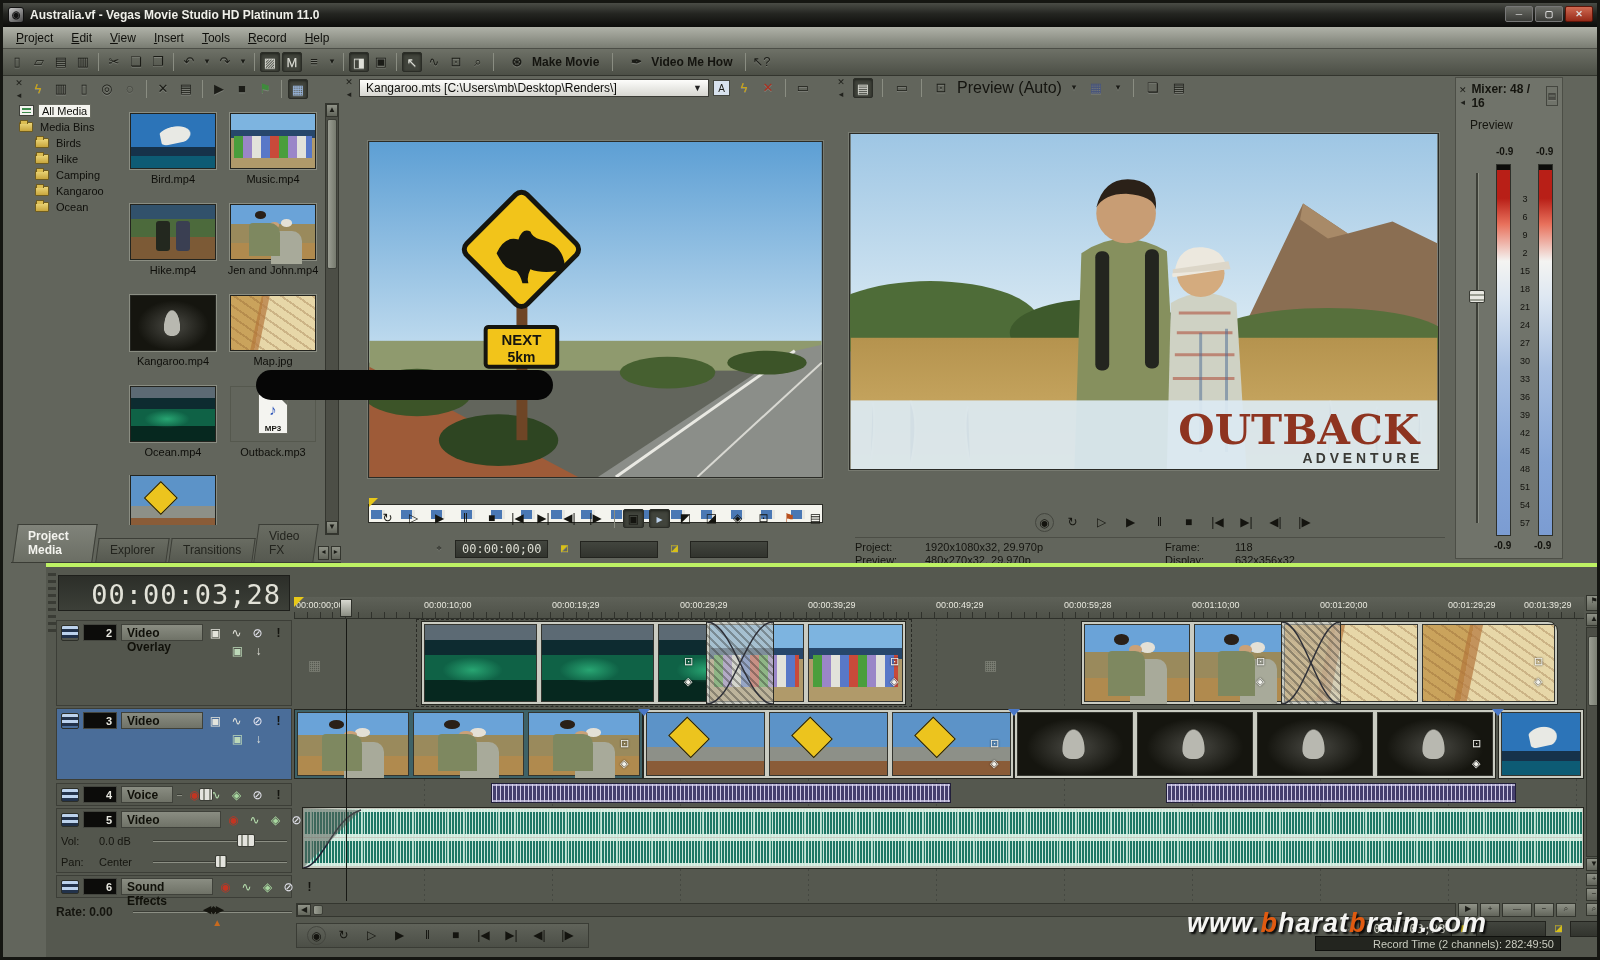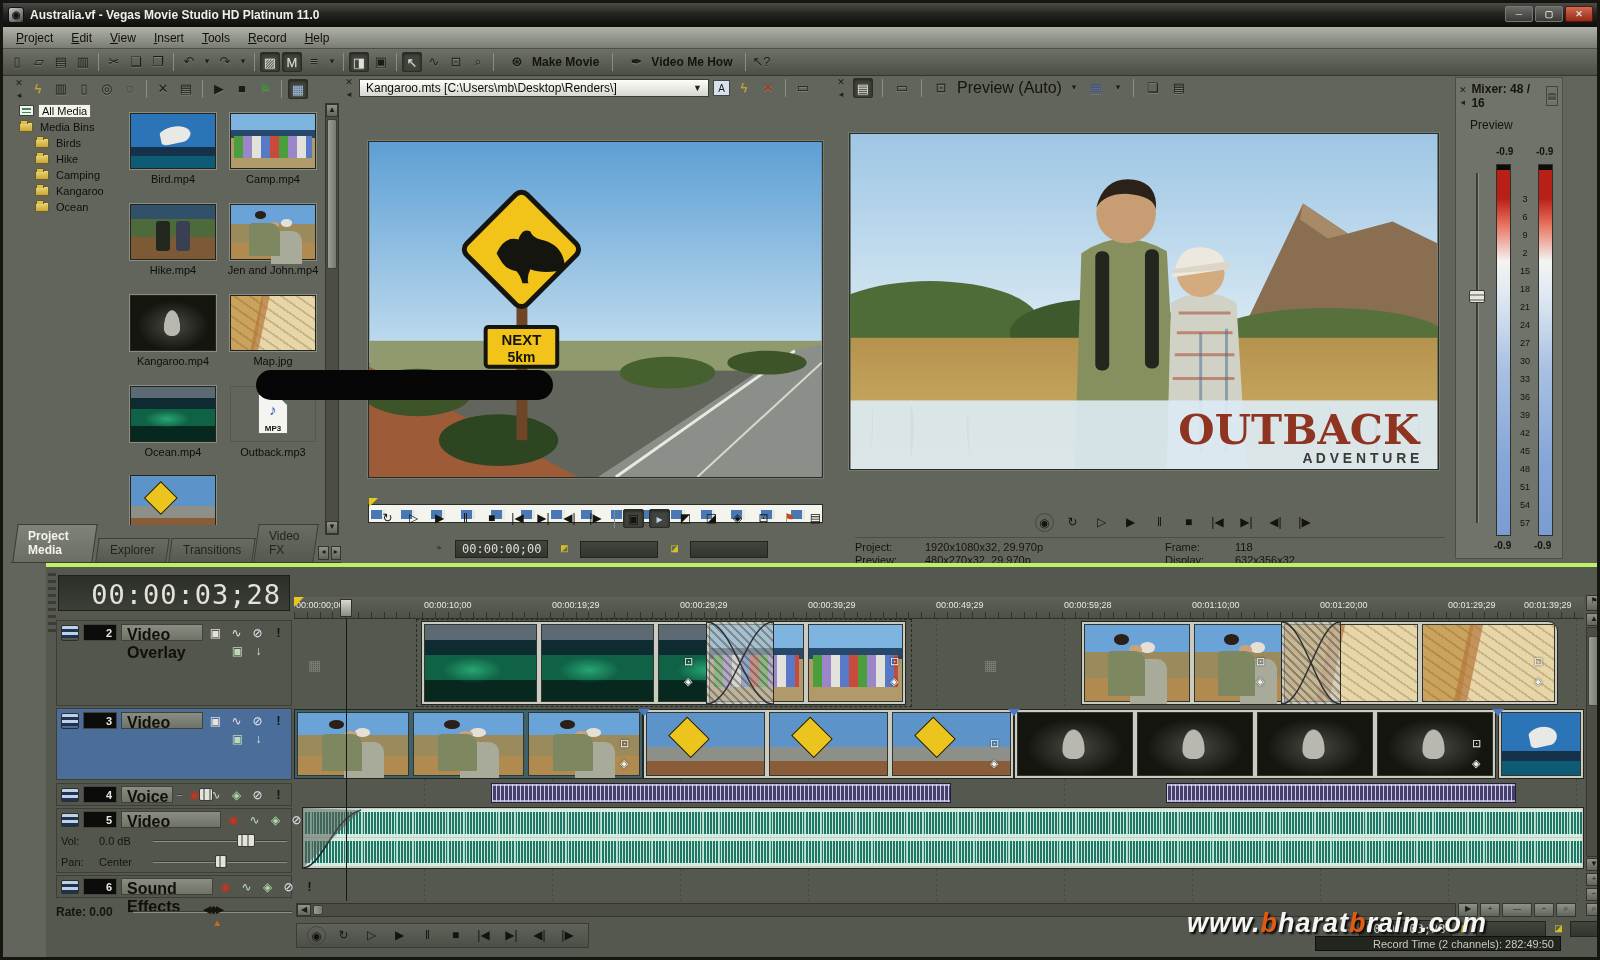--- a/index.html
+++ b/index.html
@@ -135,21 +135,21 @@
     padding:3px 8px 0 0; letter-spacing:1px; }
   .trackhdr { position:absolute; left:10px; width:236px; background:#53564d; border:1px solid #3c3e37; }
   .trackhdr.sel { background:#4a6d99; }
   .thdr-row { display:flex; align-items:center; gap:4px; padding:3px 4px 0 4px; }
   .grip2 { width:18px; height:16px; flex:none; background:
     linear-gradient(180deg,#bcd2ec 0 3px, #22324a 3px 6px, #bcd2ec 6px 9px, #22324a 9px 12px, transparent 12px);
     border:1px solid #2c2e28; border-radius:2px; }
   .tnum { width:34px; height:17px; background:#0c0c0a; border:1px solid #44463f; color:#e8e8e0; font-weight:bold;
     text-align:right; padding:2px 4px 0 0; font-size:11px; flex:none; }
   .tname { flex:1; height:17px; background:linear-gradient(180deg,#8a8d82,#6f7267); border:1px solid #3f413a;
-    color:#101009; font-weight:bold; font-size:16px; padding:1px 5px; }
+    color:#101009; font-weight:bold; font-size:12px; padding:1px 5px; }
   .hic { font-size:12px; color:#e4e4dc; min-width:17px; text-align:center; }
   .hic.rec { color:#c23522; }
   .hic.mute { color:#e8e8f2; }
   .hic.solo { color:#14140f; font-weight:bold; }
   .sliderline { flex:1; height:2px; background:#3a3c35; border-bottom:1px solid #8c8f84; position:relative; }
   .sliderthumb { position:absolute; top:-6px; width:18px; height:13px;
     background:linear-gradient(90deg,#e4e4de 0 3px,#8c8f84 3px 5px,#e4e4de 5px 9px,#8c8f84 9px 11px,#e4e4de 11px);
     border:1px solid #3a3c35; border-radius:2px; }
   .ruler { position:absolute; left:248px; top:30px; width:1290px; height:22px; background:linear-gradient(180deg,#5e6158,#4e5148);
     border-bottom:1px solid #2e302a; overflow:hidden; }
@@ -300,21 +300,21 @@
     </div>
   </div>
 
   <div class="abs grid">
     <div class="thumbcell" style="left:2px; top:10px">
       <div class="thumb art-bird"></div>
       <div class="thumblabel">Bird.mp4</div>
     </div>
     <div class="thumbcell" style="left:102px; top:10px">
       <div class="thumb art-camp"></div>
-      <div class="thumblabel">Camp.mp4</div>
+      <div class="thumblabel">Music.mp4</div>
     </div>
     <div class="thumbcell" style="left:2px; top:101px">
       <div class="thumb art-hike"></div>
       <div class="thumblabel">Hike.mp4</div>
     </div>
     <div class="thumbcell" style="left:102px; top:101px">
       <div class="thumb art-jen"></div>
       <div class="thumblabel">Jen and John.mp4</div>
     </div>
     <div class="thumbcell" style="left:2px; top:192px">

